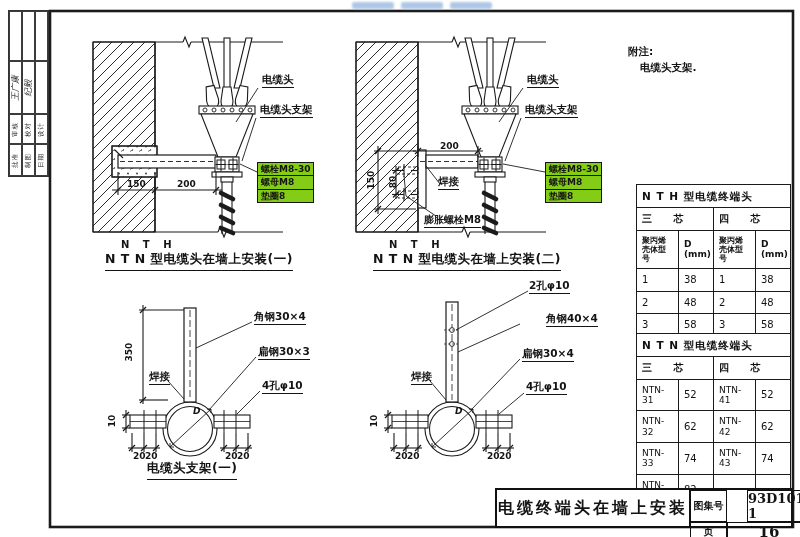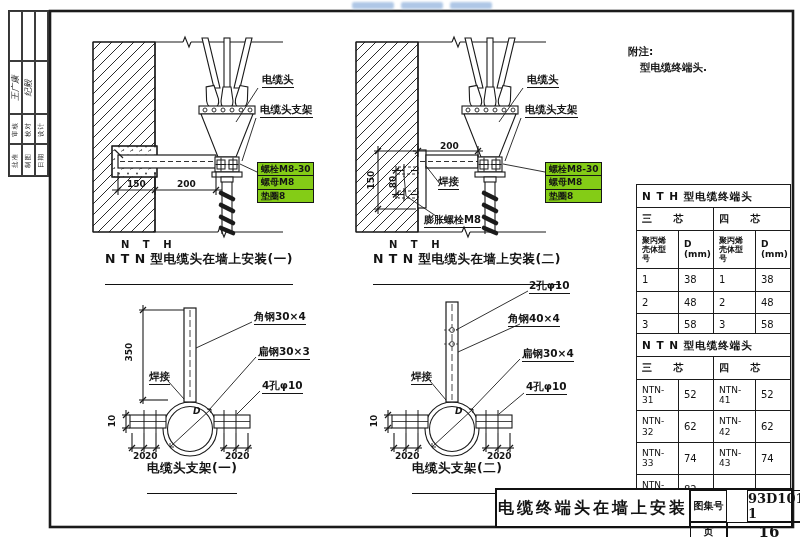--- a/index.html
+++ b/index.html
@@ -4,21 +4,21 @@
 <style>
   html,body{margin:0;padding:0;background:#e8e8e8;}
   #page{position:relative;width:800px;height:537px;background:#ffffff;overflow:hidden;
         font-family:"DejaVu Sans",sans-serif;color:#141414;}
   .lbl{position:absolute;font-size:10.5px;line-height:1.1;color:#141414;white-space:nowrap;font-weight:600;}
   .ul{border-bottom:1.3px solid #141414;padding-bottom:1.5px;}
   .dim{position:absolute;font-size:9px;color:#141414;white-space:nowrap;font-weight:600;}
   .rot{width:30px;text-align:center;transform:rotate(-90deg);transform-origin:center center;}
   .dtitle1{position:absolute;font-size:10px;letter-spacing:5px;font-weight:700;}
   .dtitle2{position:absolute;font-size:12.5px;font-weight:700;letter-spacing:0.5px;
-           border-bottom:1.8px solid #111;padding-bottom:16px;}
+           border-bottom:1.8px solid #111;padding-bottom:2px;}
   .note{position:absolute;font-size:10.5px;font-weight:600;line-height:1.5;}
   .stack{position:absolute;border-collapse:collapse;background:#84cc16;}
   .stack td{border:1.2px solid #151515;font-size:9px;font-weight:600;padding:1px 3px;
             line-height:1.15;white-space:nowrap;}
   .dtab{position:absolute;border-collapse:collapse;table-layout:fixed;background:#fff;}
   .dtab td{border:1px solid #1b1b1b;text-align:left;padding:5px;color:#111;
            font-size:10px;line-height:1.15;overflow:hidden;}
   .dtab .ttl{font-size:10.5px;font-weight:700;letter-spacing:1px;}
   .dtab .grp{font-size:10px;font-weight:700;word-spacing:18px;}
   .dtab .hdr{font-size:8px;font-weight:600;}
@@ -334,21 +334,21 @@
     <div class="scell">
         <span class="svert">制图</span>
       </div>
     <div class="scell">
         <span class="svert">日期</span>
       </div>
   </div>
 
   <div class="note" style="left:628px;top:44px;">
     <div>附注:</div>
-    <div style="padding-left:12px;">型电缆终端头.</div>
+    <div style="padding-left:12px;">电缆头支架.</div>
   </div>
 
   <div class="lbl ul" style="left:262px;top:74px;">电缆头</div>
   <div class="lbl ul" style="left:260px;top:104px;">电缆头支架</div>
   <table class="stack" style="left:257px;top:162px;">
     <tbody>
         <tr>
           <td>螺栓M8-30</td>
         </tr>
     <tr>
@@ -394,31 +394,30 @@
   <div class="lbl ul" style="left:254px;top:311px;">角钢30×4</div>
   <div class="lbl ul" style="left:258px;top:346px;">扁钢30×3</div>
   <div class="lbl ul" style="left:262px;top:380px;">4孔φ10</div>
   <div class="dim" style="left:133px;top:451px;">20</div>
   <div class="dim" style="left:145px;top:451px;">20</div>
   <div class="dim" style="left:225px;top:451px;">20</div>
   <div class="dim" style="left:237px;top:451px;">20</div>
   <div class="dtitle2" style="left:147px;top:460px;">电缆头支架(一)</div>
 
   <div class="lbl ul" style="left:529px;top:280px;">2孔φ10</div>
-  <div class="lbl ul" style="left:508px;top:313px;">角钢40×4</div>
+  <div class="lbl ul" style="left:546px;top:313px;">角钢40×4</div>
   <div class="lbl ul" style="left:522px;top:348px;">扁钢30×4</div>
   <div class="lbl ul" style="left:526px;top:381px;">4孔φ10</div>
   <div class="lbl ul" style="left:411px;top:371px;">焊接</div>
   <div class="dim rot" style="left:359px;top:416px;">10</div>
   <div class="dim" style="left:455px;top:406px;font-style:italic;">D</div>
   <div class="dim" style="left:395px;top:451px;">20</div>
   <div class="dim" style="left:407px;top:451px;">20</div>
   <div class="dim" style="left:487px;top:451px;">20</div>
   <div class="dim" style="left:499px;top:451px;">20</div>
-  <div class="dtitle2" style="left:412px;top:460px;">电缆头支架(二)</div>
 
   <table class="dtab" style="left:636px;top:184px;width:154px;">
     <colgroup>
         <col style="width:42px">
         <col style="width:35px">
         <col style="width:42px">
         <col style="width:35px">
       </colgroup>
     <tbody>
         <tr style="height:20px">

